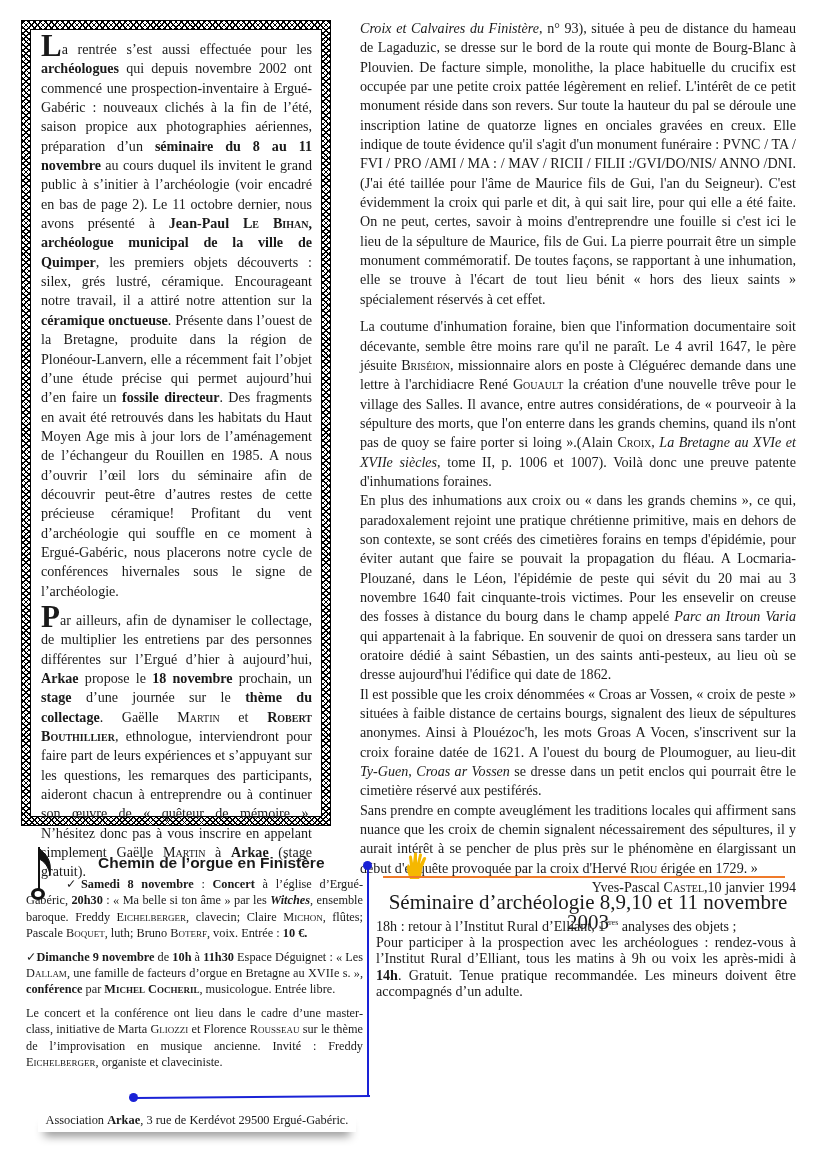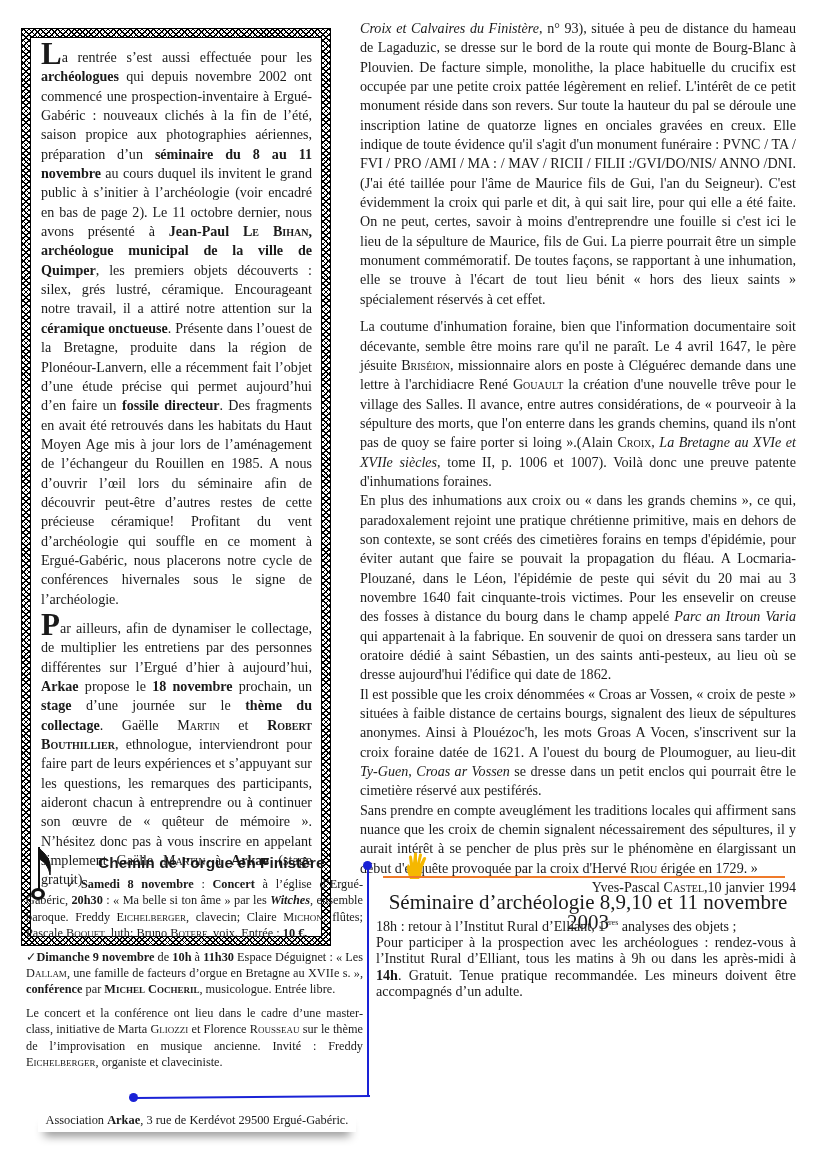--- a/index.html
+++ b/index.html
@@ -2,28 +2,27 @@
 <html><head>
 <meta charset="utf-8">
 <style>
   * { box-sizing: border-box; margin: 0; padding: 0; }
   html, body { width: 818px; height: 1158px; background: #ffffff; overflow: hidden; }
   body { position: relative; font-family: "Liberation Serif", "DejaVu Serif", serif; color: #1a1a1a; }
   .sc { font-variant: small-caps; }
 
   
   #left-box {
-    position: absolute; left: 21px; top: 20px; width: 310px; height: 918px;
+    position: absolute; left: 21px; top: 20px; width: 310px; height: 806px;
     padding: 8px;
     background:
       repeating-linear-gradient(45deg, #000 0 1.2px, transparent 1.2px 4px),
       repeating-linear-gradient(-45deg, #000 0 1.2px, transparent 1.2px 4px);
     background-color: #fff;
     border: 1.5px solid #000;
-    margin-top: 8px;
   }
   #left-box .inner {
     width: 100%; height: 100%; background: #fff; border: 1.5px solid #000;
     padding: 7px 9px 6px 10px;
     font-size: 14.1px; line-height: 19.35px; text-align: justify;
   }
   #left-box p { margin-bottom: 7px; }
   .dropcap { font-size: 31px; font-weight: bold; line-height: 18px; vertical-align: -2px; }
 
   
@@ -124,14 +123,14 @@
 
 <div id="address"><span>Association </span><span style="font-weight: bold;">Arkae</span><span>, 3 rue de Kerdévot 29500 Ergué-Gabéric.</span></div>
 
 <svg id="hand-icon" viewBox="0 0 26 28">
   <path d="M6 27 C 3 20, 2 16, 4 12 L 6 14 L 5 5 C 5 3, 8 3, 8 5 L 9 11 L 10 2 C 10 0, 13 0, 13 2 L 13 11 L 15 3 C 15 1, 18 1, 18 3 L 16 12 L 19 6 C 20 4, 23 5, 22 7 L 18 17 C 18 22, 17 25, 15 27 Z" fill="#f5b800"></path>
 </svg>
 <div id="orange-rule"></div>
 <div id="sem-title">Séminaire d’archéologie 8,9,10 et 11 novembre 2003</div>
 <div id="sem-body">
   <p><span>18h : retour à l’Institut Rural d’Elliant, 1</span><sup>ères</sup><span> analyses des objets ;</span></p>
-  <p><span>Pour participer à la prospection avec les archéologues : rendez-vous à l’Institut Rural d’Elliant, tous les matins à </span><span style="font-weight: normal;">9h</span><span> ou dans les après-midi à </span><span style="font-weight: bold;">14h</span><span>. Gratuit. Tenue pratique recommandée. Les mineurs doivent être accompagnés d’un adulte.</span></p>
+  <p><span>Pour participer à la prospection avec les archéologues : rendez-vous à l’Institut Rural d’Elliant, tous les matins à </span><span style="font-weight: normal;">9h</span><span> ou voix les après-midi à </span><span style="font-weight: bold;">14h</span><span>. Gratuit. Tenue pratique recommandée. Les mineurs doivent être accompagnés d’un adulte.</span></p>
 </div>
 
 </body></html>

